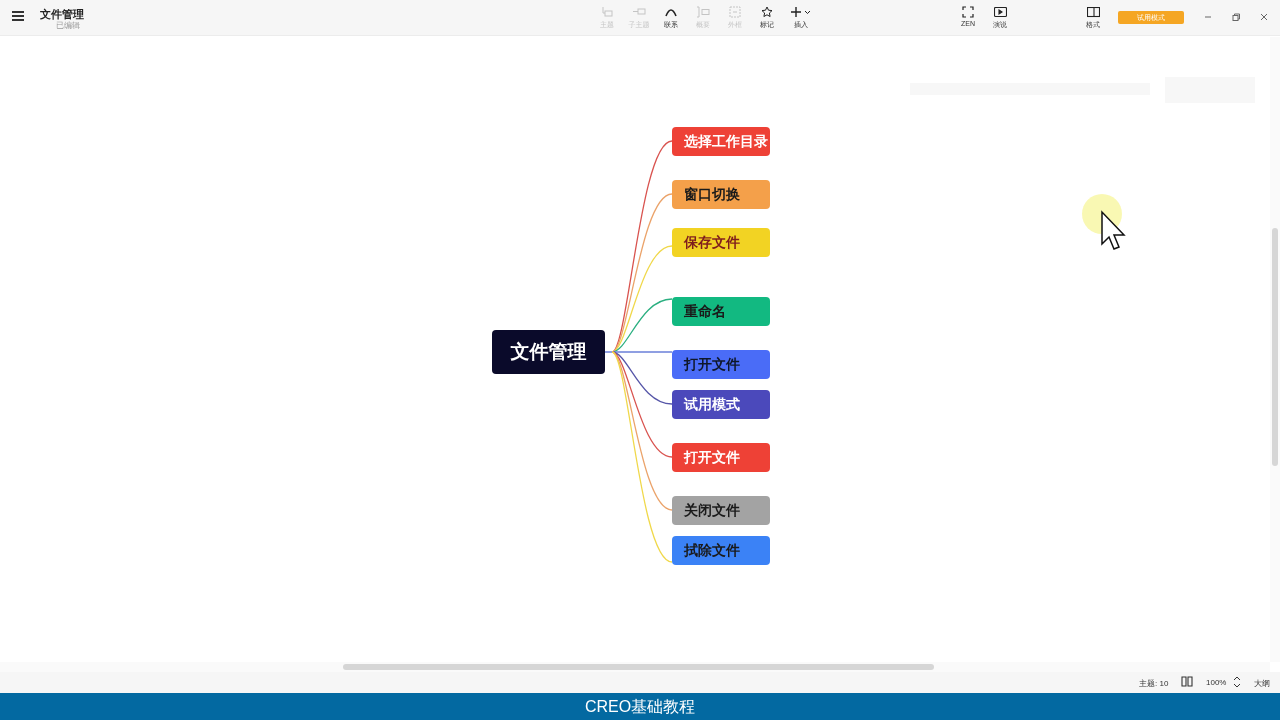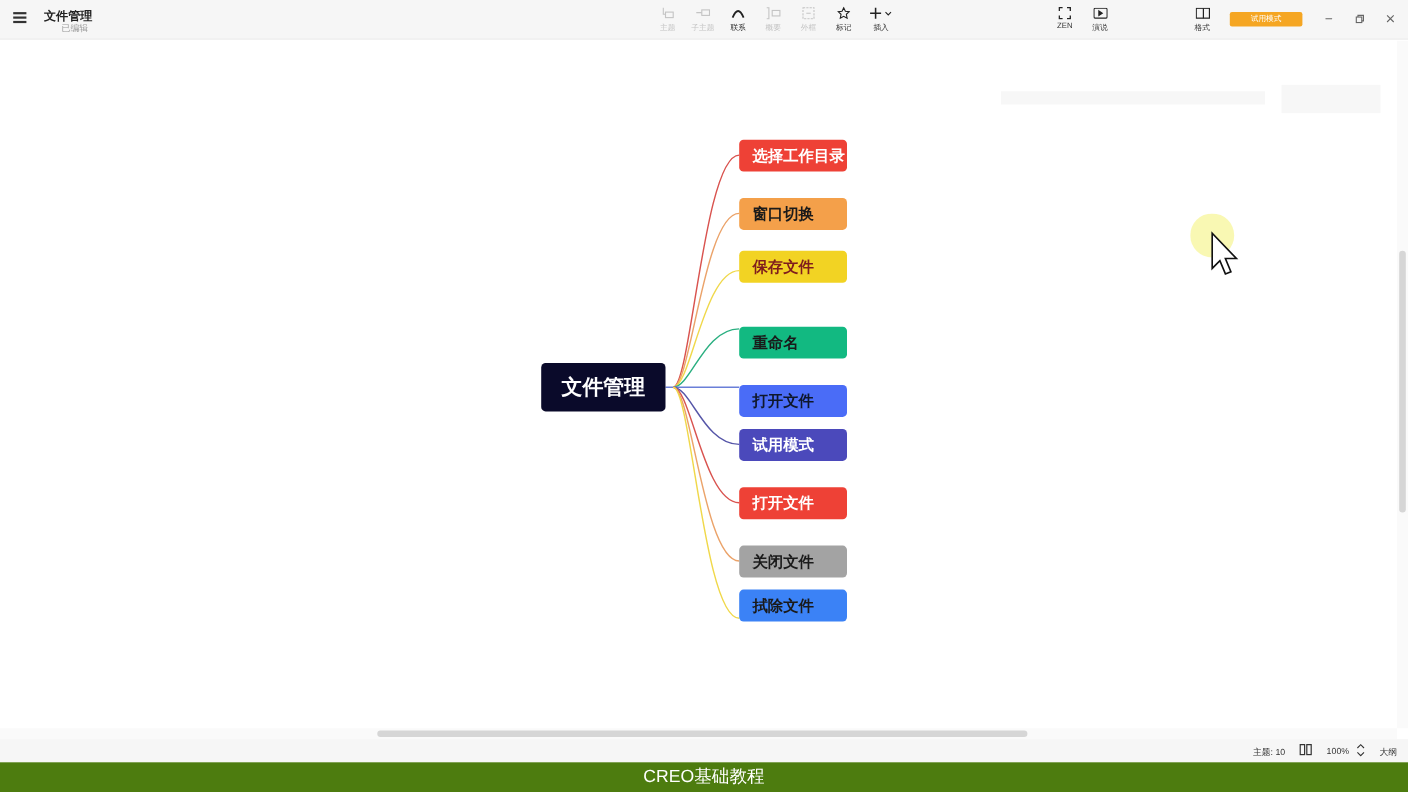--- a/index.html
+++ b/index.html
@@ -22,21 +22,21 @@
   svg.lines { position: absolute; left: 0; top: 0; }
   .root-node { position: absolute; left: 492px; top: 293px; width: 113px; height: 44px; background: #0a0a2a; border-radius: 4px; color: #fff; font-size: 19px; font-weight: bold; display: flex; align-items: center; justify-content: center; cursor: pointer; }
   .child-node { position: absolute; left: 672px; width: 98px; height: 29px; border-radius: 4px; font-size: 14px; font-weight: bold; display: flex; align-items: center; padding-left: 12px; cursor: pointer; }
   .cursor { position: absolute; left: 1082px; top: 157px; }
   .vscroll { position: absolute; left: 1270px; top: 37px; width: 10px; height: 625px; background: #fafafa; }
   .vthumb { position: absolute; left: 2px; top: 191px; width: 6px; height: 238px; background: #d6d6d6; border-radius: 3px; cursor: pointer; }
   .hscroll { position: absolute; left: 0; top: 662px; width: 1270px; height: 10px; background: #fafafa; }
   .hthumb { position: absolute; left: 343px; top: 2px; width: 591px; height: 6px; background: #d6d6d6; border-radius: 3px; cursor: pointer; }
   .statusbar { position: absolute; left: 0; top: 672px; width: 1280px; height: 21px; background: #f6f6f6; font-size: 8px; color: #333; }
   .statusbar .item { position: absolute; top: 6px; }
-  .subtitle-bar { position: absolute; left: 0; top: 693px; width: 1280px; height: 27px; background: #4d7c0f; color: #fff; font-size: 16px; text-align: center; line-height: 27px; }
+  .subtitle-bar { position: absolute; left: 0; top: 693px; width: 1280px; height: 27px; background: #0369a1; color: #fff; font-size: 16px; text-align: center; line-height: 27px; }
 </style>
 </head>
 <body>
 
 <div class="app">
   <div class="topbar">
     <div class="menu-btn">
         <span></span>
         <span></span>
         <span></span>

